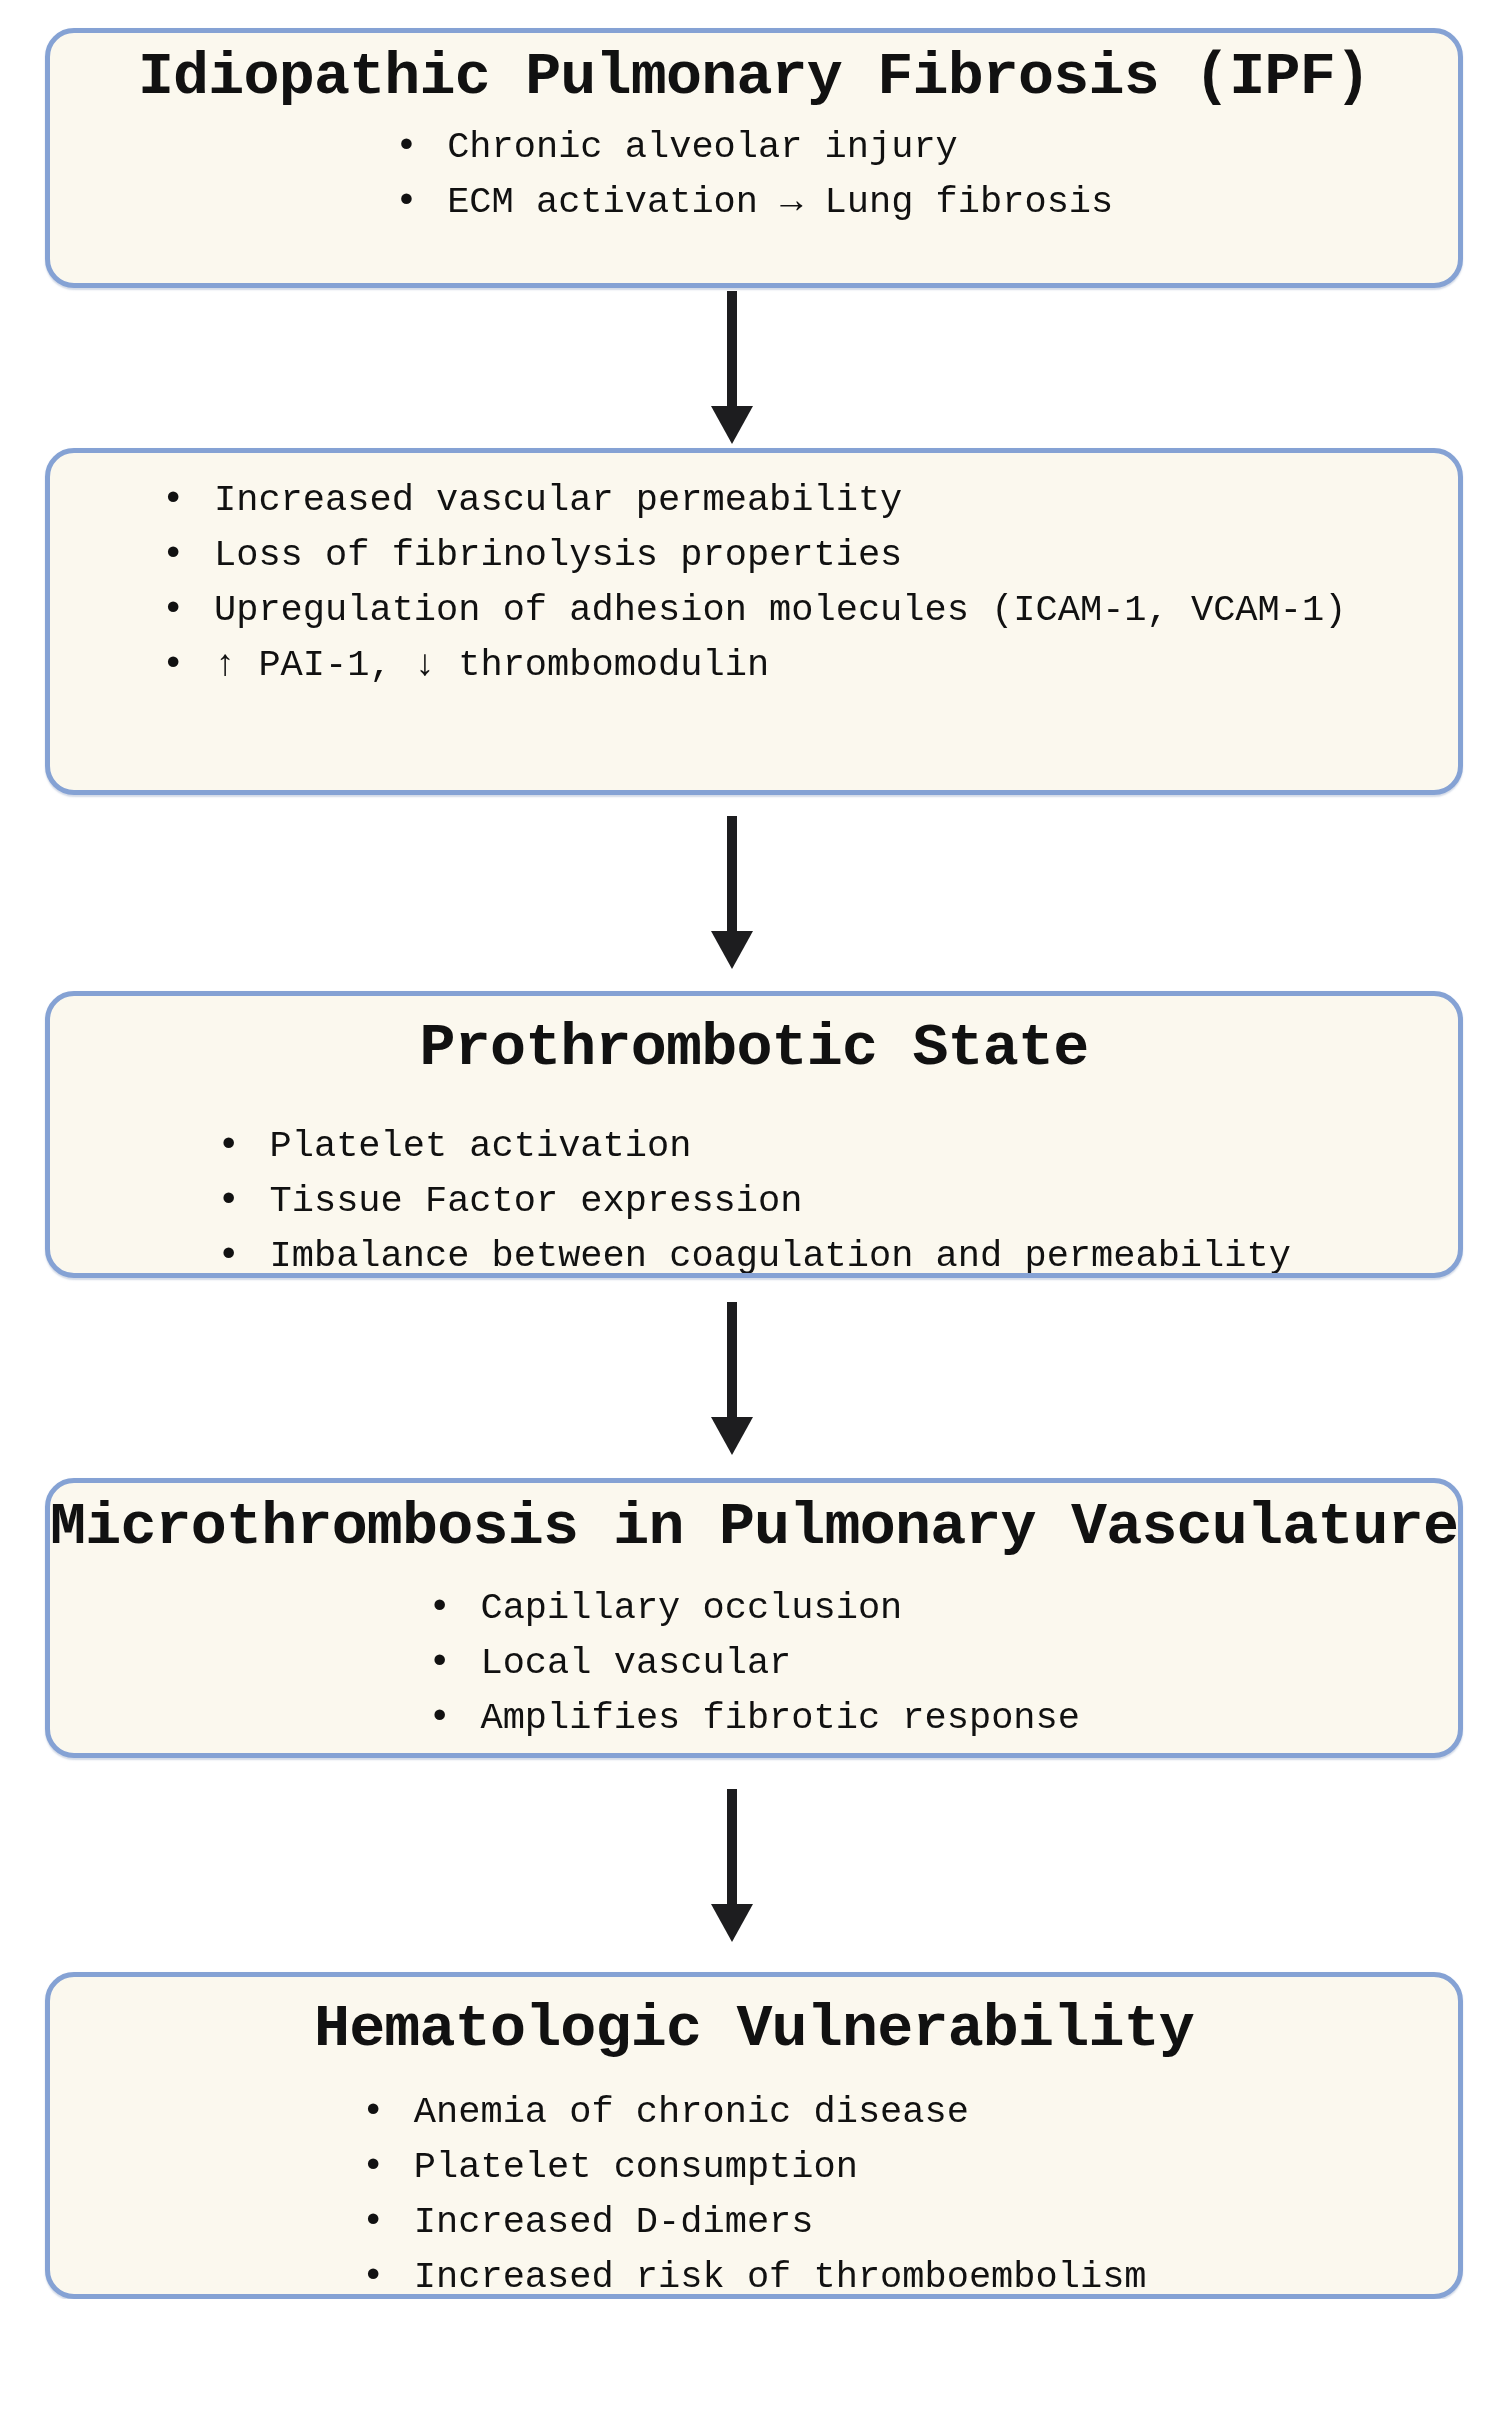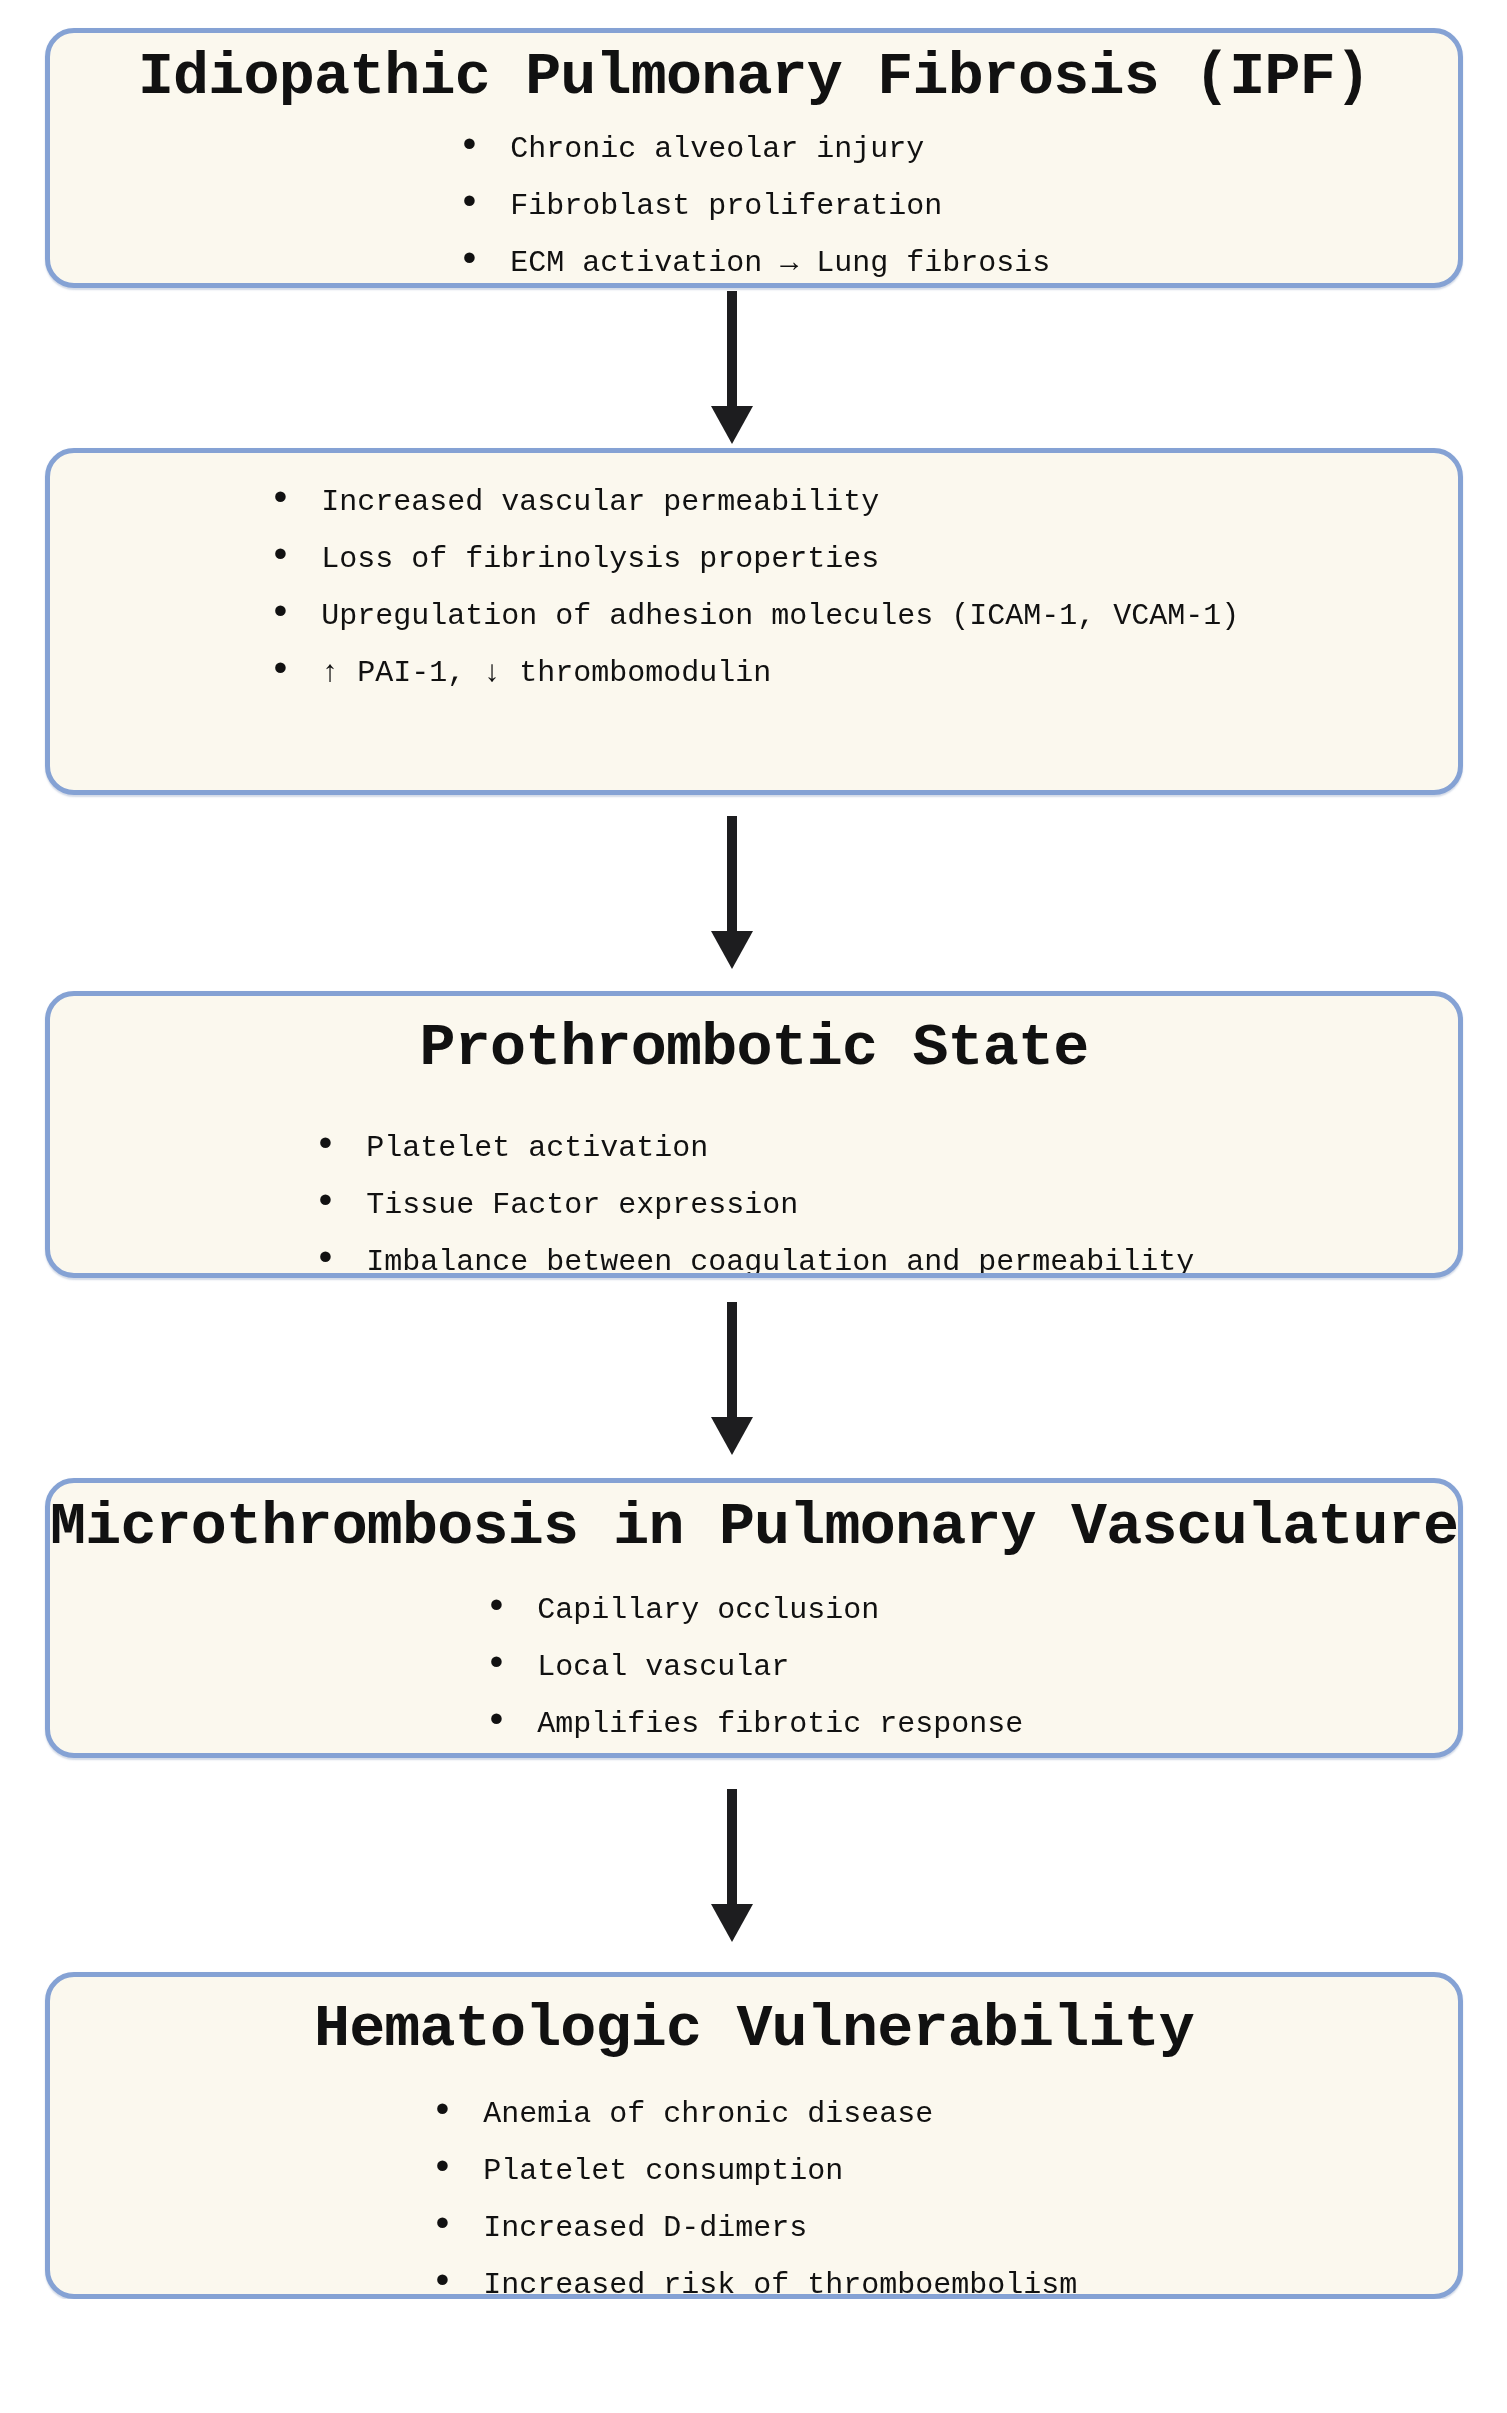--- a/index.html
+++ b/index.html
@@ -53,21 +53,21 @@
     list-style:none;
     margin:0 auto;
     padding:0;
     width:fit-content;
     text-align:left;
   }
   ul.bullets li{
     display:flex;
     align-items:baseline;
     gap:29px;
-    font-size:30px;
+    font-size:37px;
     line-height:55px;
     white-space:nowrap;
     text-align:center;
   }
   ul.bullets li::before{
     content:"\2022";
     font-size:39px;
     flex:none;
   }
   .arrow-zone{
@@ -92,21 +92,20 @@
 </style>
 </head>
 <body>
 
 <div class="page">
 
   <section class="box b1">
     <h2 class="title">Idiopathic Pulmonary Fibrosis (IPF)</h2>
     <ul class="bullets">
       <li>Chronic alveolar injury</li>
-      <li>Fibroblast proliferation</li>
       <li>ECM activation → Lung fibrosis</li>
     </ul>
   </section>
 
   <div class="arrow-zone g1">
     <div class="arrow">
       <div class="stem"></div>
       <div class="head"></div>
     </div>
   </div>

